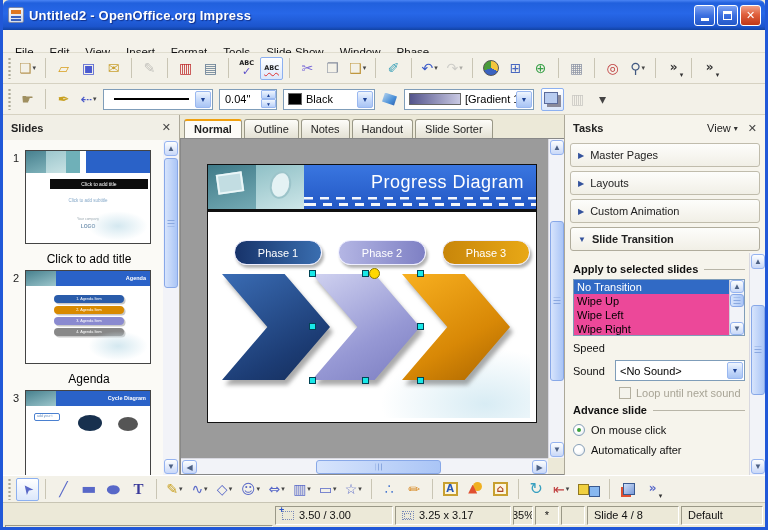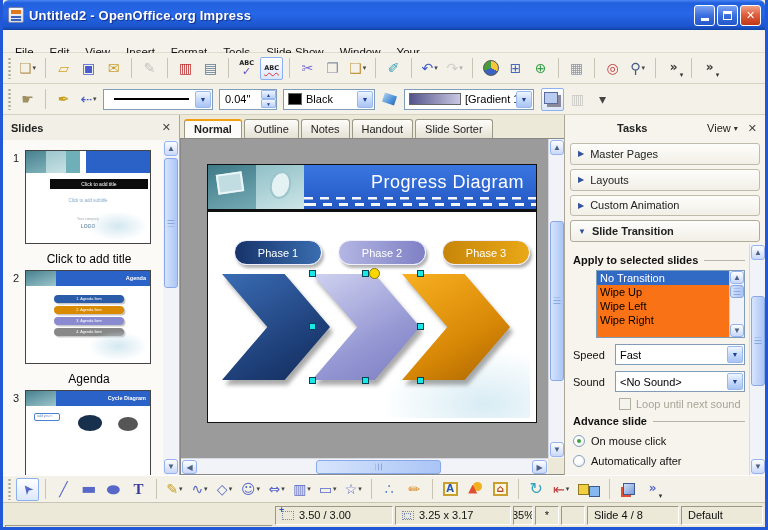--- a/index.html
+++ b/index.html
@@ -196,33 +196,33 @@
   .sb-corner { position:absolute; right:0; bottom:0; width:16px; height:16px; background:#ece9d8; }
   .slides-sb { position:absolute; top:0; bottom:0; right:0; width:16px; background:#f2f3f8; }
   .slides-sb .sbtn { position:absolute; left:1px; width:14px; height:15px; }
   .slides-sb .up { top:1px; } .slides-sb .dn { bottom:1px; }
   .slides-sb .sthumb { position:absolute; left:1px; width:14px; top:18px; height:130px; }
 
   
   .tasks-panel { width:201px; flex:0 0 201px; border-left:1px solid #aca899; background:#f6f4ec;
     display:flex; flex-direction:column; position:relative; overflow:hidden; }
   .tasks-head { height:26px; flex:0 0 26px; display:flex; align-items:center; padding:0 8px; font-size:11px; }
-  .tasks-title { font-weight:bold; color:#222;margin-left:44px; }
+  .tasks-title { font-weight:bold; color:#222; }
   .view-btn { margin-left:auto; display:flex; align-items:center; gap:3px; color:#222; }
   .view-dd { font-size:8px; color:#333; }
   .tsec { margin:2px 5px; height:24px; border:1px solid #c0bcac; border-radius:3px;
     background:linear-gradient(180deg,#fdfdfb,#f1efe6); display:flex; align-items:center;
     padding:0 7px; font-size:11px; color:#222; gap:6px; }
   .tsec .tri { color:#33529c; font-size:8px; }
   .tsec.open { border-color:#b0ac9c; }
   .tsec.open .tsec-label { font-weight:bold; }
   .tasks-body { position:relative; flex:1; padding:5px 20px 0 8px; }
   .cap { display:flex; align-items:center; font-size:11px; font-weight:bold; color:#111; margin:5px 0 4px 0; }
   .cap .rule { flex:1; border-top:1px solid #b8b5a8; margin-left:6px; }
-  .listbox { position:relative; height:68px; border:1px solid #7f9db9; background:#f97316; overflow:hidden;margin-left:23px; }
+  .listbox { position:relative; height:57px; border:1px solid #7f9db9; background:#ec4899; overflow:hidden; }
   .lb-items { position:absolute; left:0; top:0; right:15px; }
   .lbitem { font-size:11px; color:#000; padding:0 3px; height:14px; line-height:14px; white-space:nowrap; }
   .lbitem.sel { background:#316ac5; color:#fff; }
   .lb-sb { position:absolute; right:0; top:0; bottom:0; width:15px; background:#f2f3f8; border-left:1px solid #d0d0da; }
   .lb-sb .sbtn { position:absolute; left:0; width:14px; height:13px; }
   .lb-sb .up { top:0; } .lb-sb .dn { bottom:0; }
   .lb-sb .sthumb { position:absolute; left:0; width:14px; top:14px; height:13px; }
   .frow { display:flex; align-items:center; margin:6px 0; font-size:11px; }
   .flabel { width:42px; color:#111; }
   .frow .xpsel { flex:1; margin:0; height:21px; }
@@ -276,21 +276,21 @@
 
   <div class="menubar">
       <span class="mitem">File</span>
       <span class="mitem">Edit</span>
       <span class="mitem">View</span>
       <span class="mitem">Insert</span>
       <span class="mitem">Format</span>
       <span class="mitem">Tools</span>
       <span class="mitem">Slide Show</span>
       <span class="mitem">Window</span>
-      <span class="mitem">Your</span>
+      <span class="mitem">Phase</span>
     </div>
 
   <div class="tb">
     <span class="grip"></span>
     <span class="iconrow">
         <span class="tbtn">
           <span class="glyph" style="color: rgb(184, 152, 88);">❏</span>
           <span class="dd">▾</span>
         </span>
         <span class="tsep"></span>
@@ -601,24 +601,20 @@
             </div>
           <div class="lb-sb">
             <span class="sbtn up">▲</span>
             <span class="sthumb"></span>
             <span class="sbtn dn">▼</span>
           </div>
         </div>
 
         <div class="frow">
           <span class="flabel">Speed</span>
-          <span class="xpsel">
-            <span class="selval">Fast</span>
-            <span class="arrowbtn">▼</span>
-          </span>
         </div>
         <div class="frow">
           <span class="flabel">Sound</span>
           <span class="xpsel">
             <span class="selval">&lt;No Sound&gt;</span>
             <span class="arrowbtn">▼</span>
           </span>
         </div>
         <div class="cbrow">
           <span class="cb"></span>

